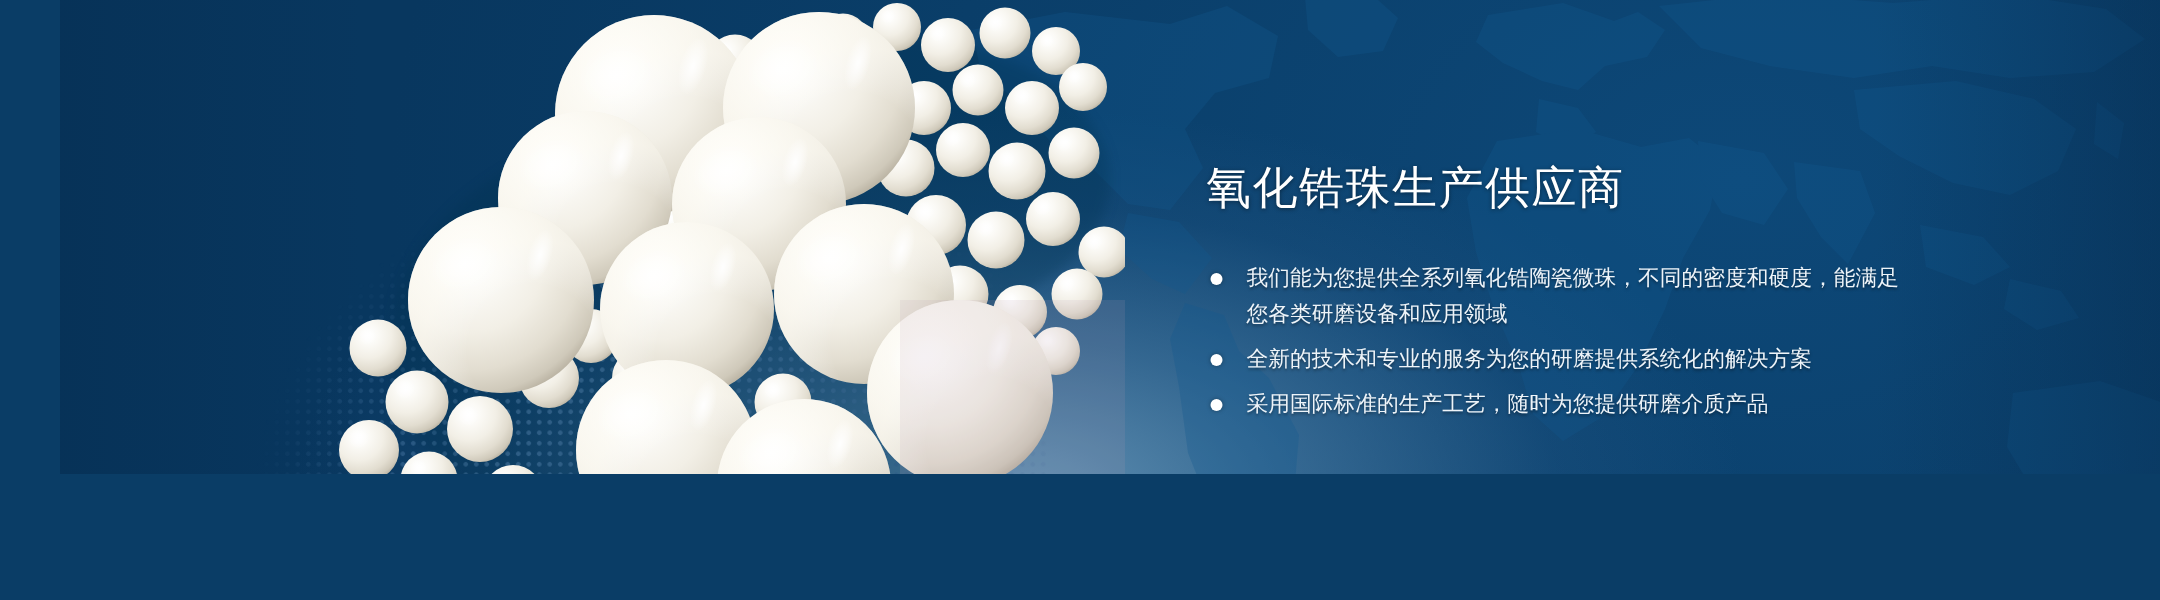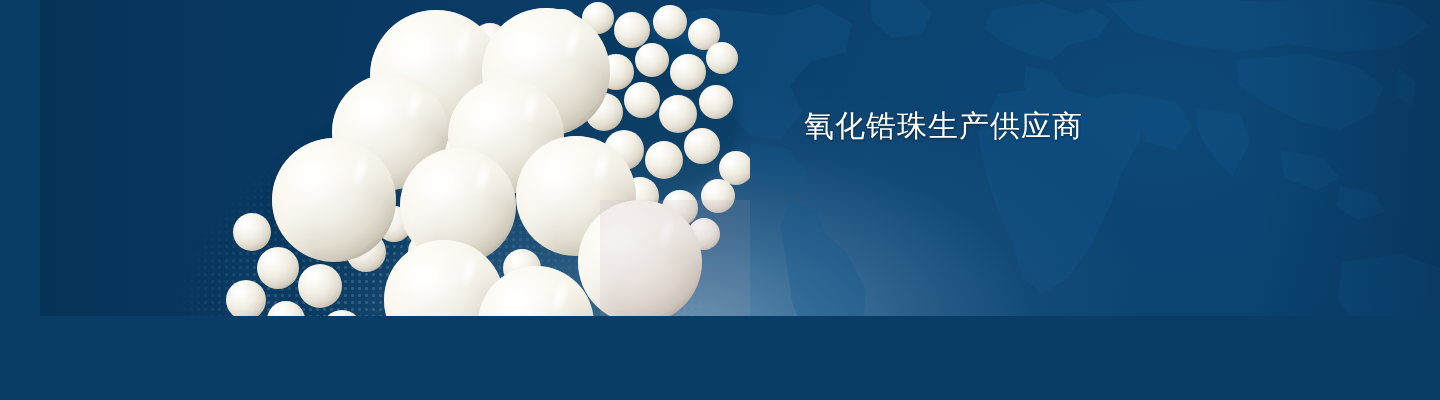--- a/index.html
+++ b/index.html
@@ -390,15 +390,29 @@
         <rect x="430" y="200" width="150" height="200" fill="#b89bb0" opacity="0.14"></rect>
 
         <rect x="0" y="0" width="580" height="400" fill="none"></rect>
       </g>
     </svg>
   </div>
 
   <div class="copy">
     <h1 class="headline">氧化锆珠生产供应商</h1>
 
+    <ul class="bullets">
+      <li class="bullet">
+        <span class="dot"></span>
+        <span class="bullet-text">我们能为您提供全系列氧化锆陶瓷微珠，不同的密度和硬度，能满足您各类研磨设备和应用领域</span>
+      </li>
+      <li class="bullet">
+        <span class="dot"></span>
+        <span class="bullet-text">全新的技术和专业的服务为您的研磨提供系统化的解决方案</span>
+      </li>
+      <li class="bullet">
+        <span class="dot"></span>
+        <span class="bullet-text">采用国际标准的生产工艺，随时为您提供研磨介质产品</span>
+      </li>
+    </ul>
   </div>
 
 </div>
 
 </body></html>

